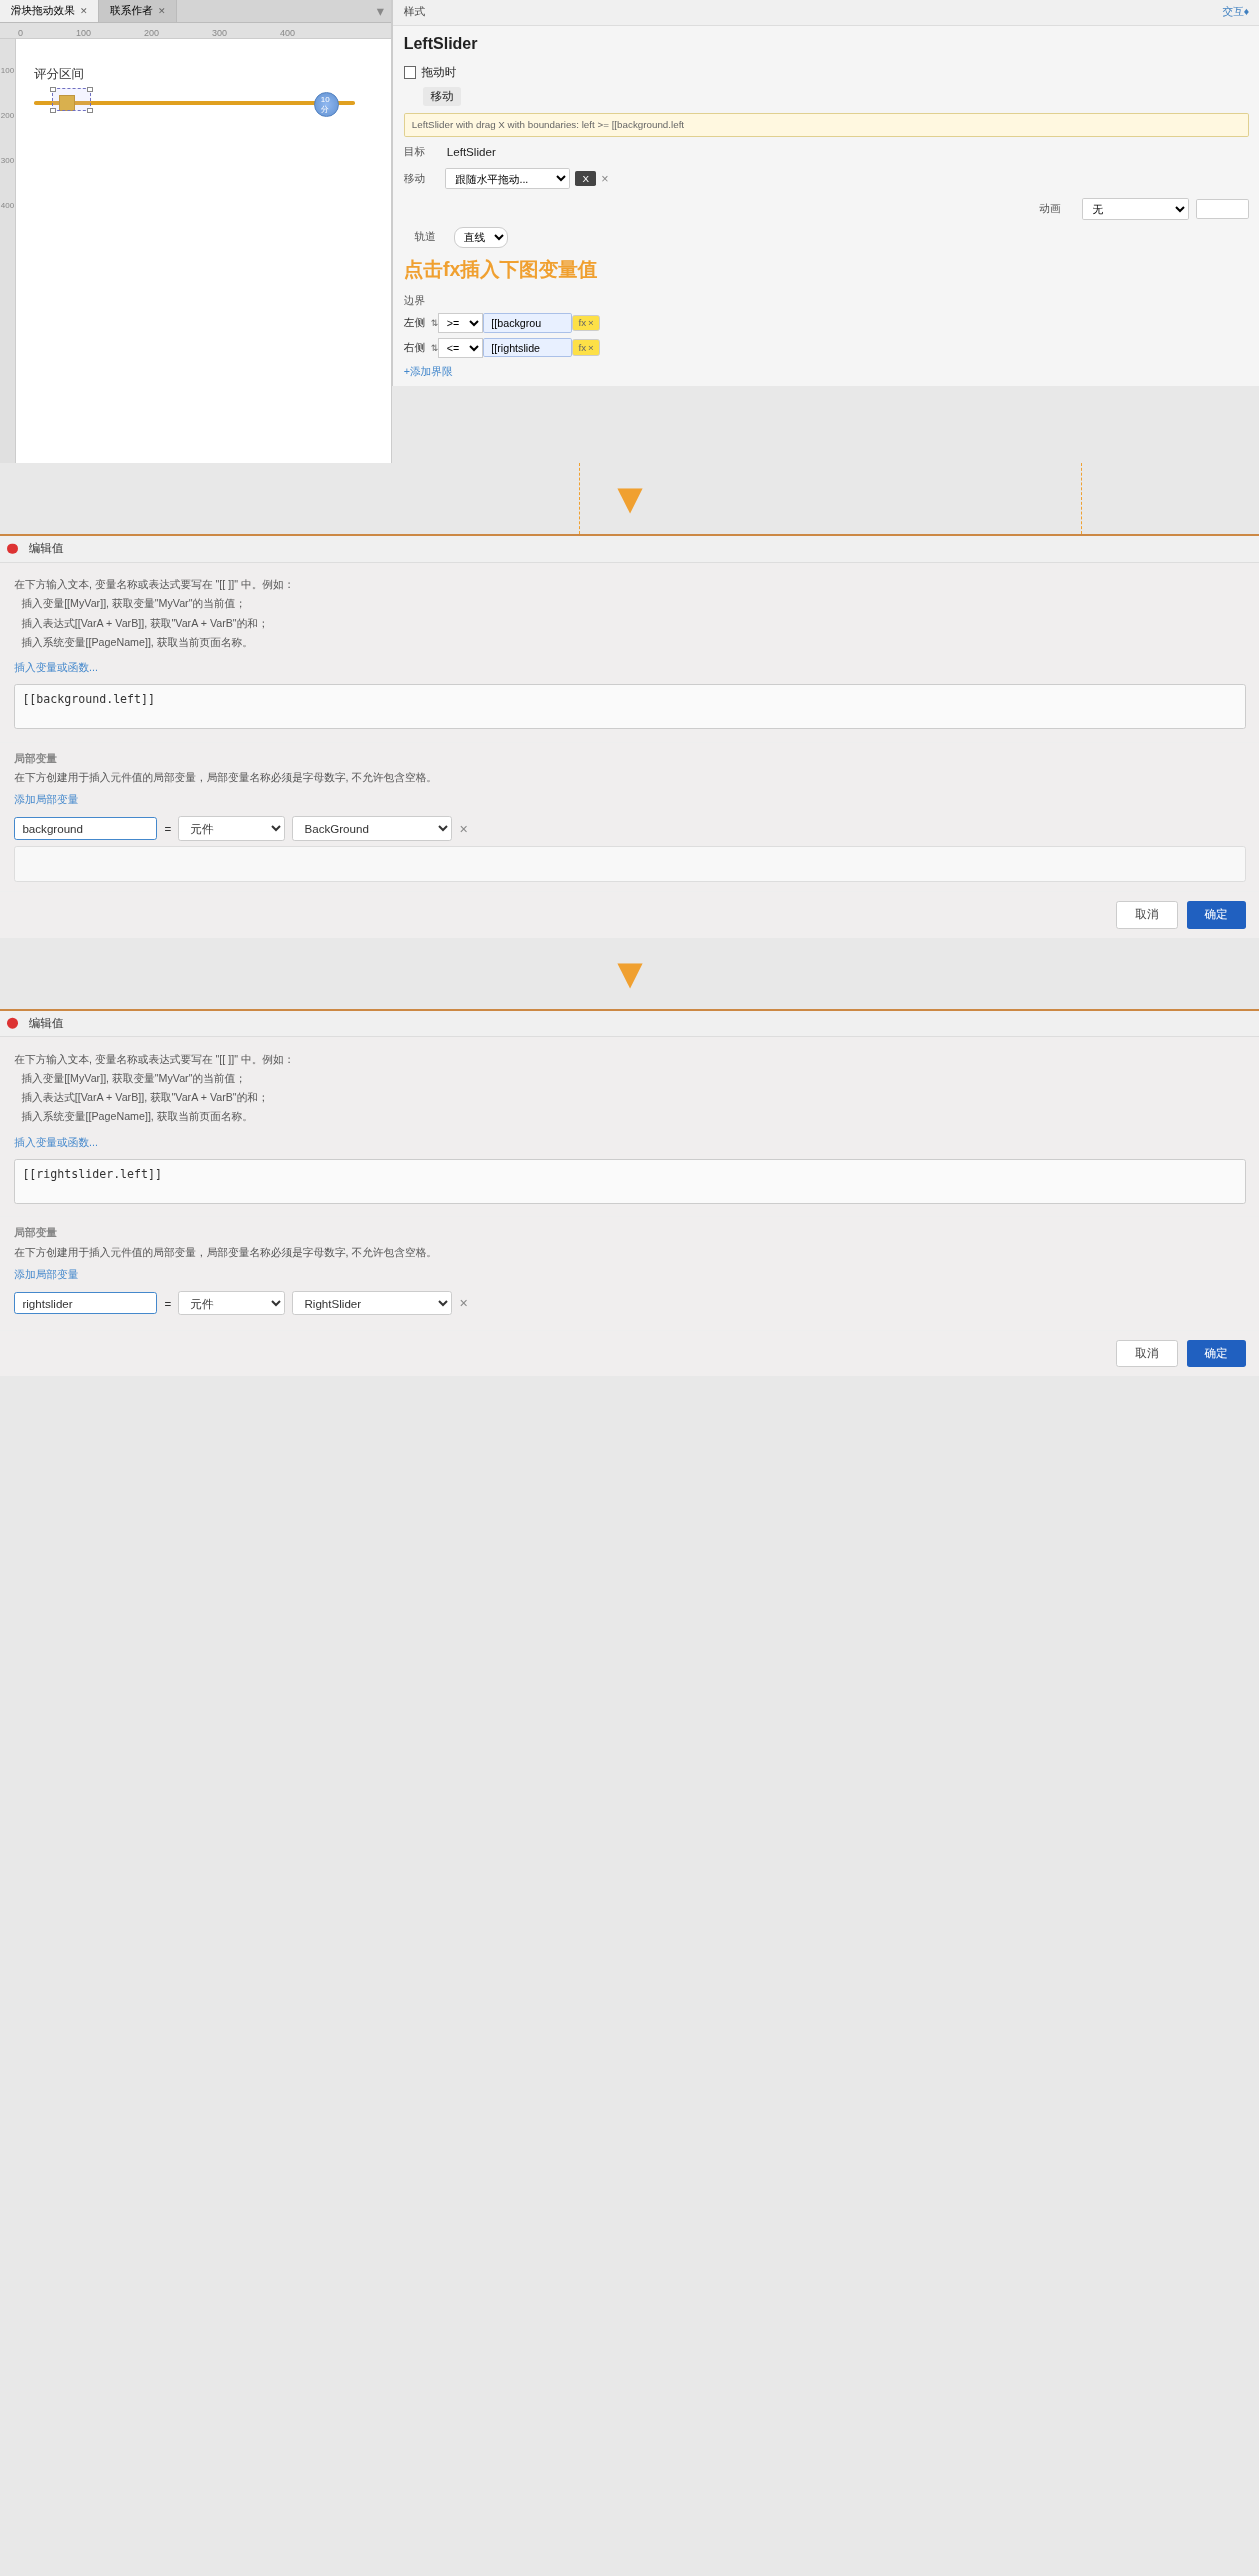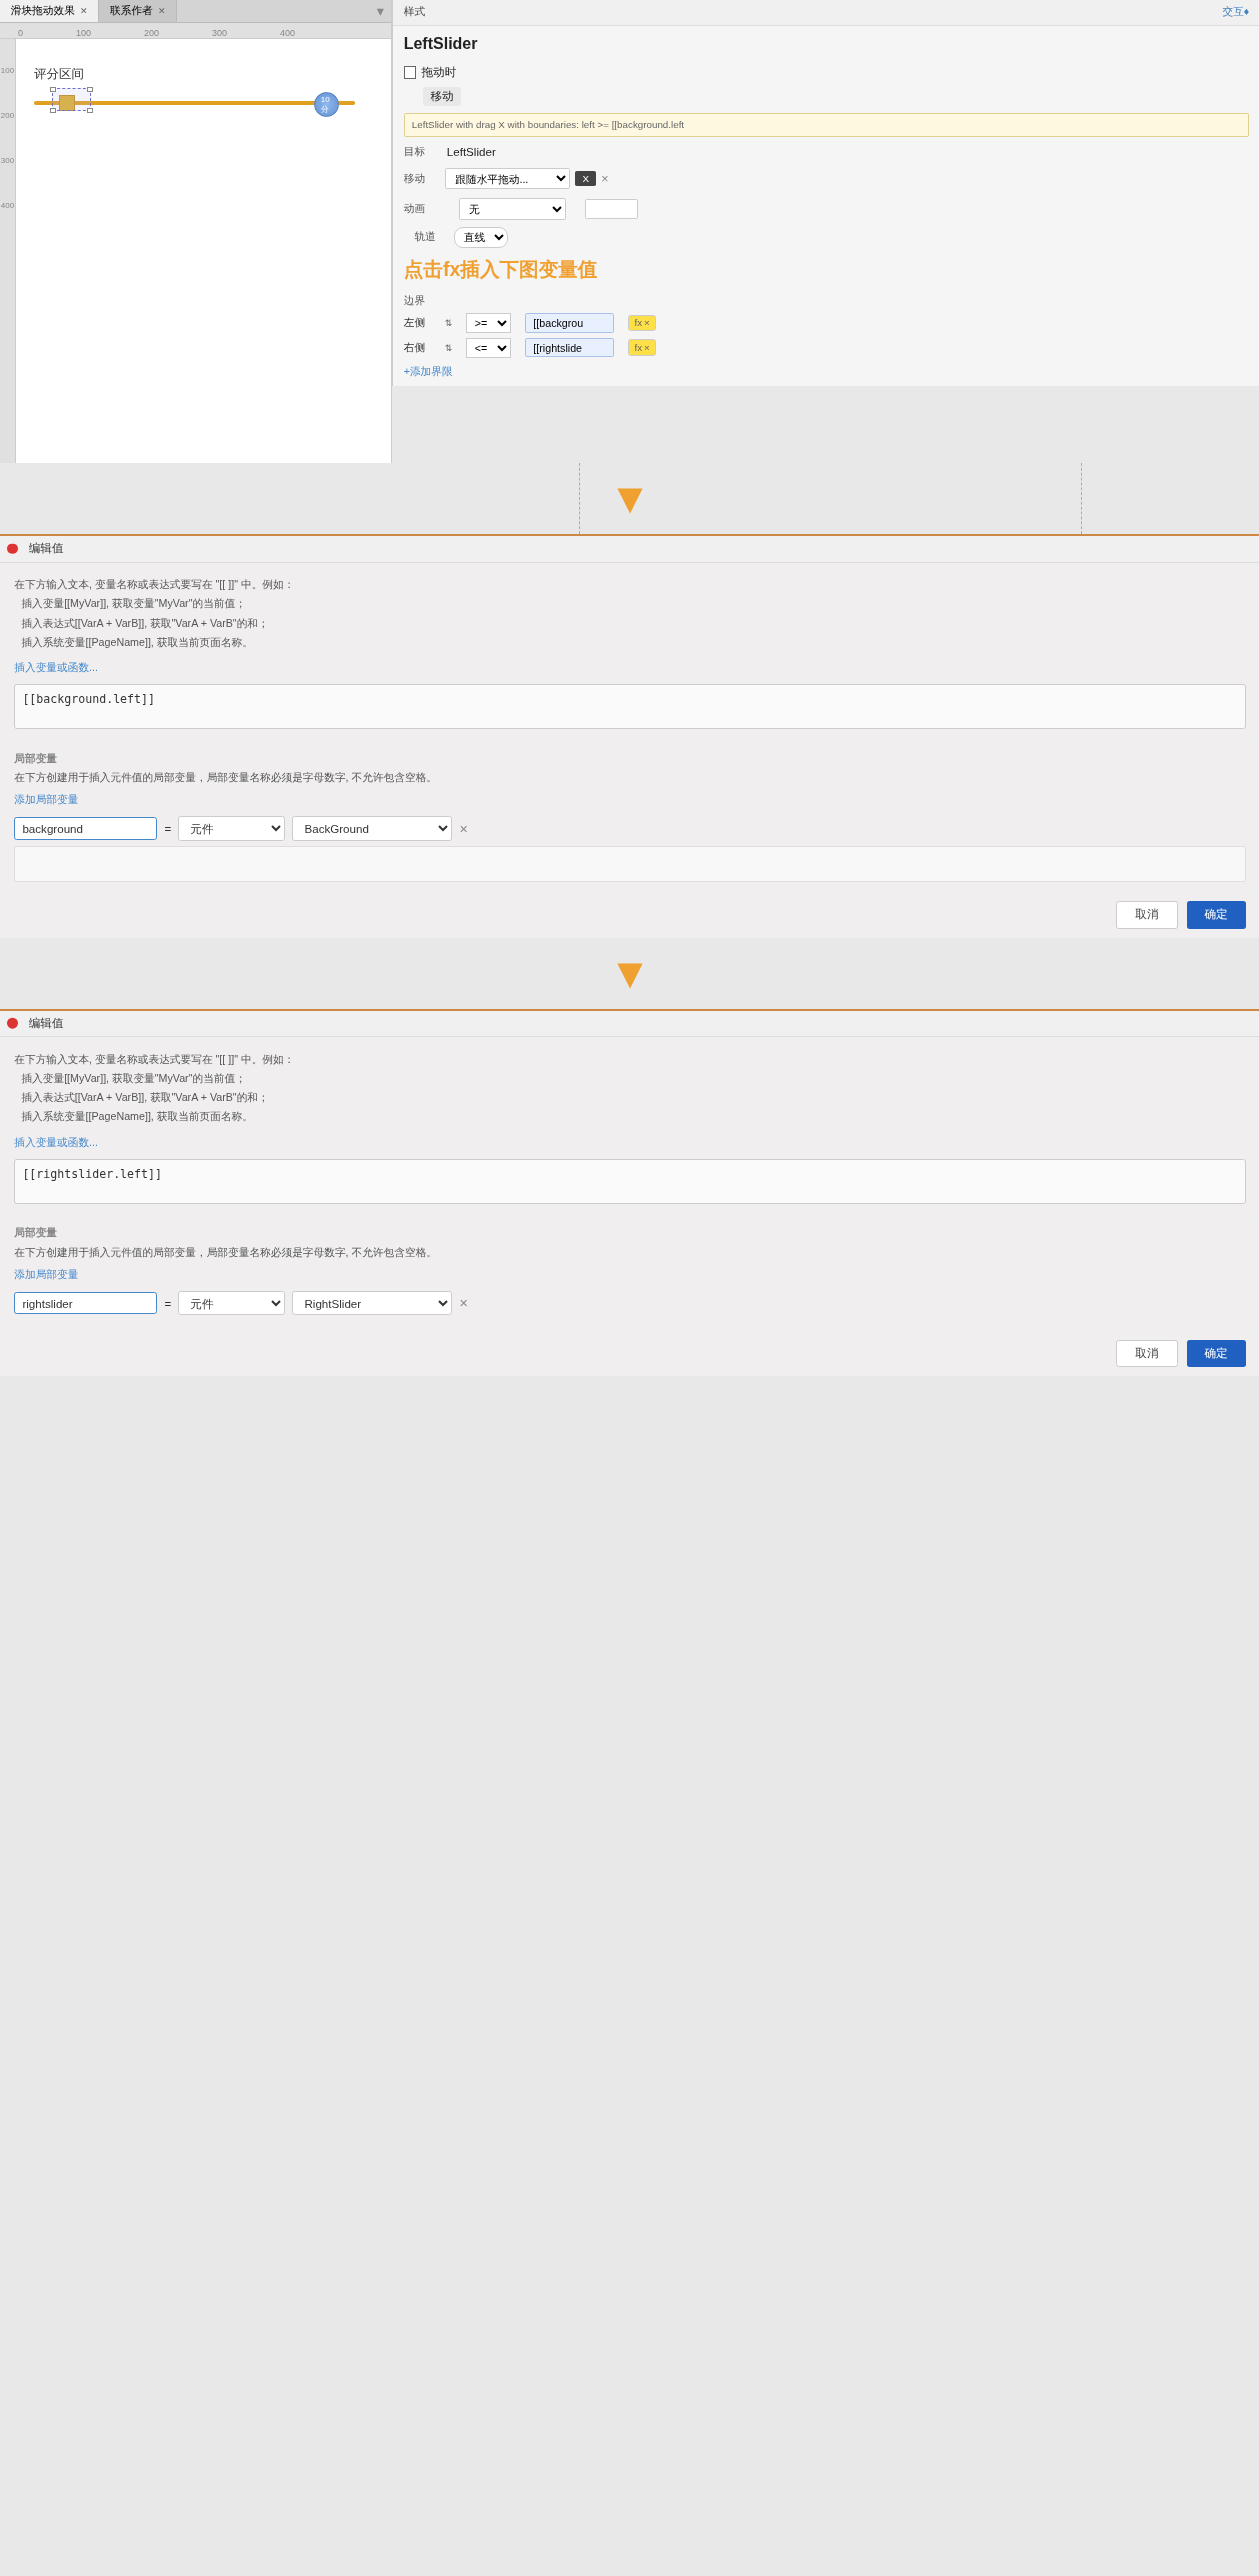--- a/index.html
+++ b/index.html
@@ -245,21 +245,22 @@
     .close-x {
       color: #888;
       cursor: pointer;
       font-size: 12.5px;
     }
 
     .anim-row {
       display: flex;
       align-items: center;
       padding: 4.5px 10.7px;
-      gap: 19px;
+      gap: 7px;
+      justify-content: flex-end;
     }
     .anim-select {
       border: 0.9px solid #ccc;
       background: white;
       padding: 2.7px 5.3px;
       font-size: 10.7px;
       border-radius: 1.8px;
       min-width: 107px;
     }
     .anim-num {
@@ -294,21 +295,21 @@
       padding: 5.3px 10.7px;
     }
     .boundary-title {
       font-size: 10.7px;
       color: #555;
       margin-bottom: 5.3px;
     }
     .boundary-row {
       display: flex;
       align-items: center;
-      gap: 14px;
+      gap: 0;
       margin-bottom: 5.3px;
     }
     .boundary-side {
       font-size: 10.7px;
       color: #333;
       width: 27px;
     }
     .boundary-arrows {
       font-size: 9px;
       color: #666;

